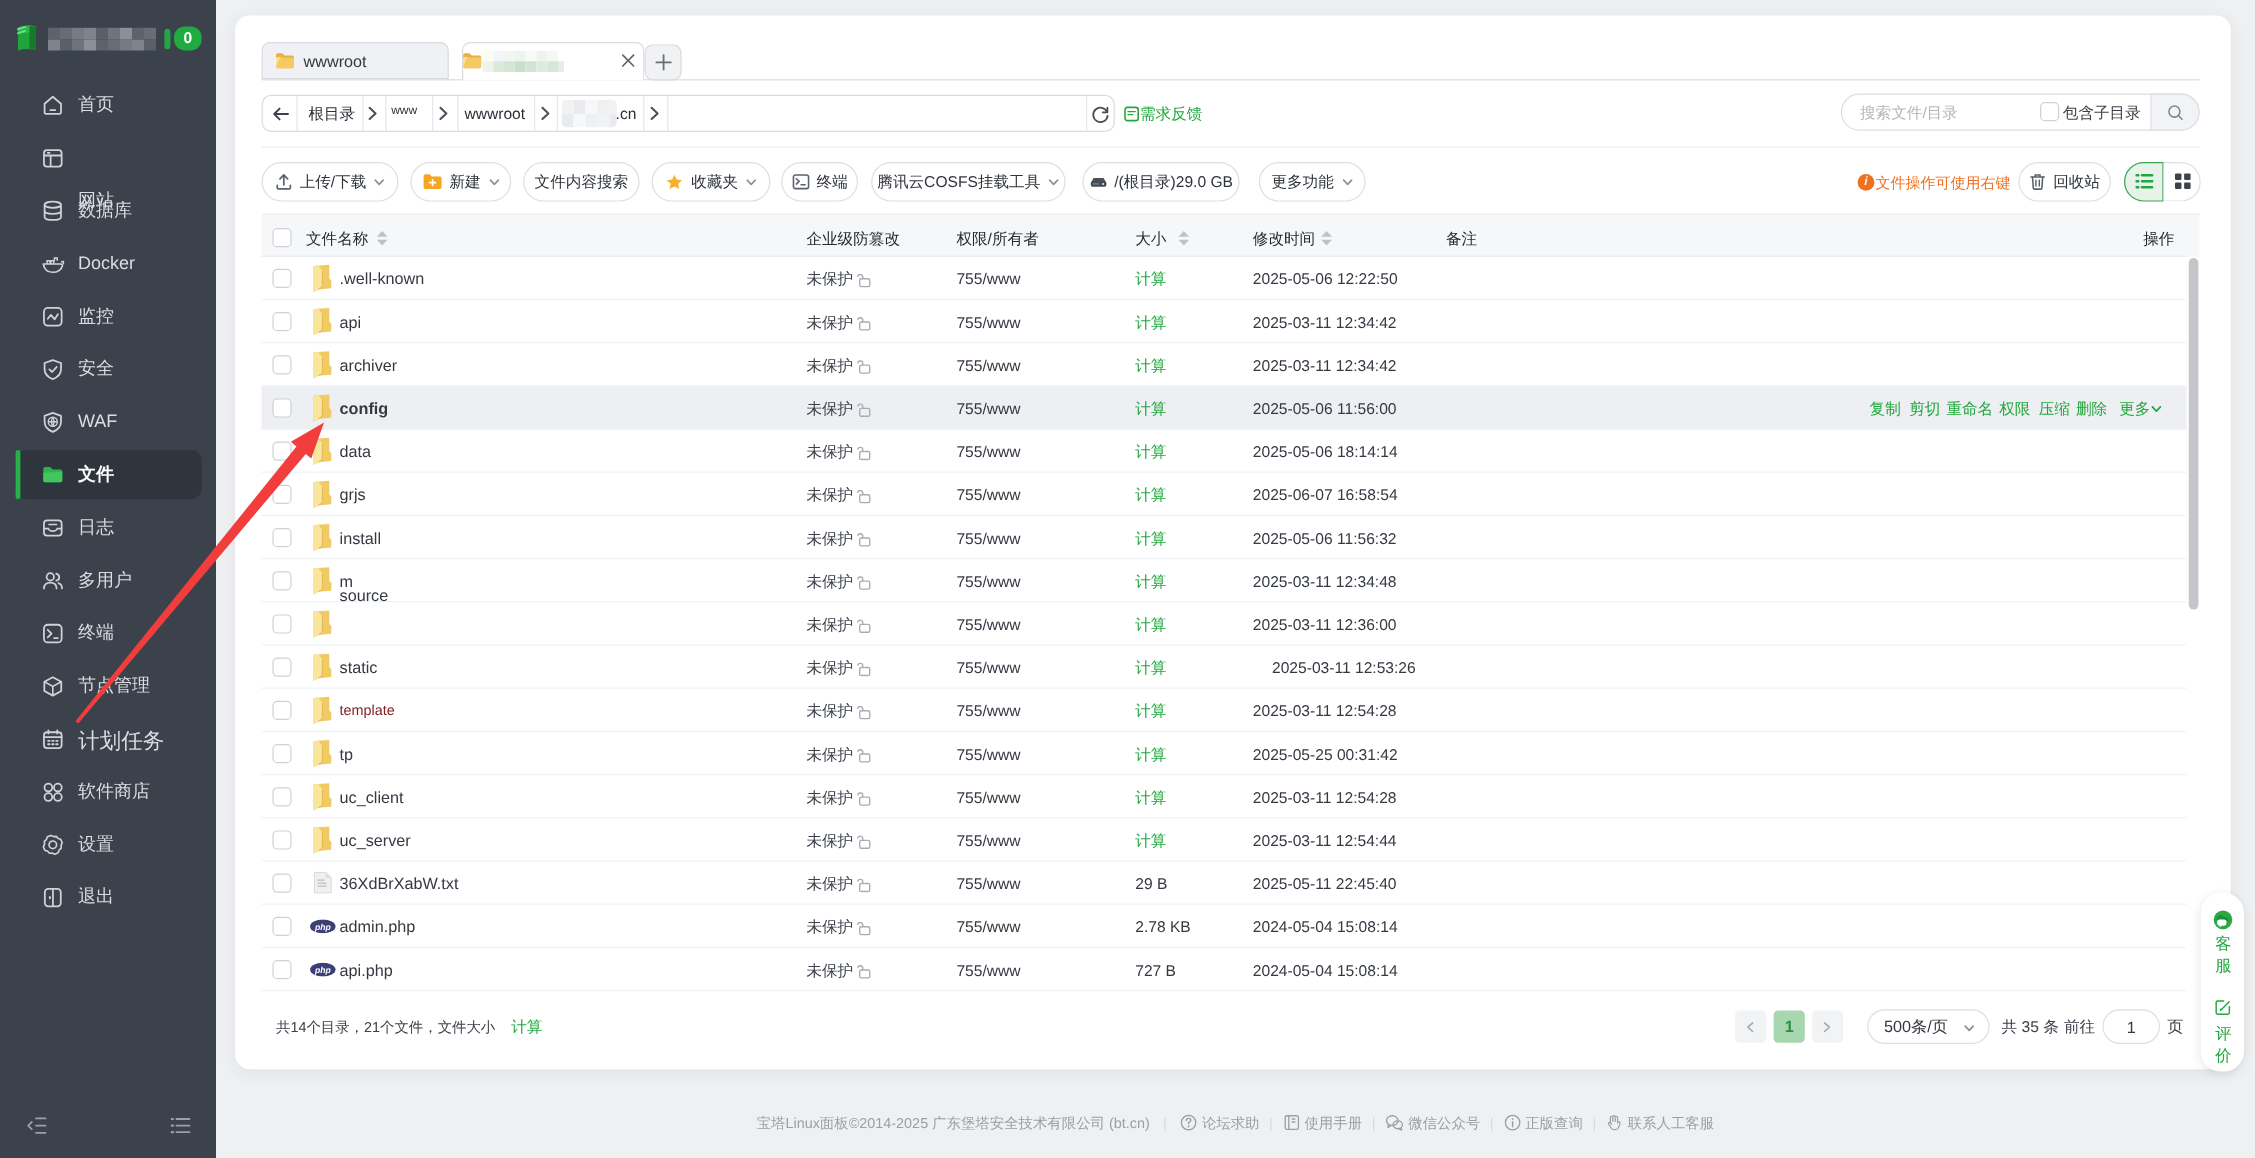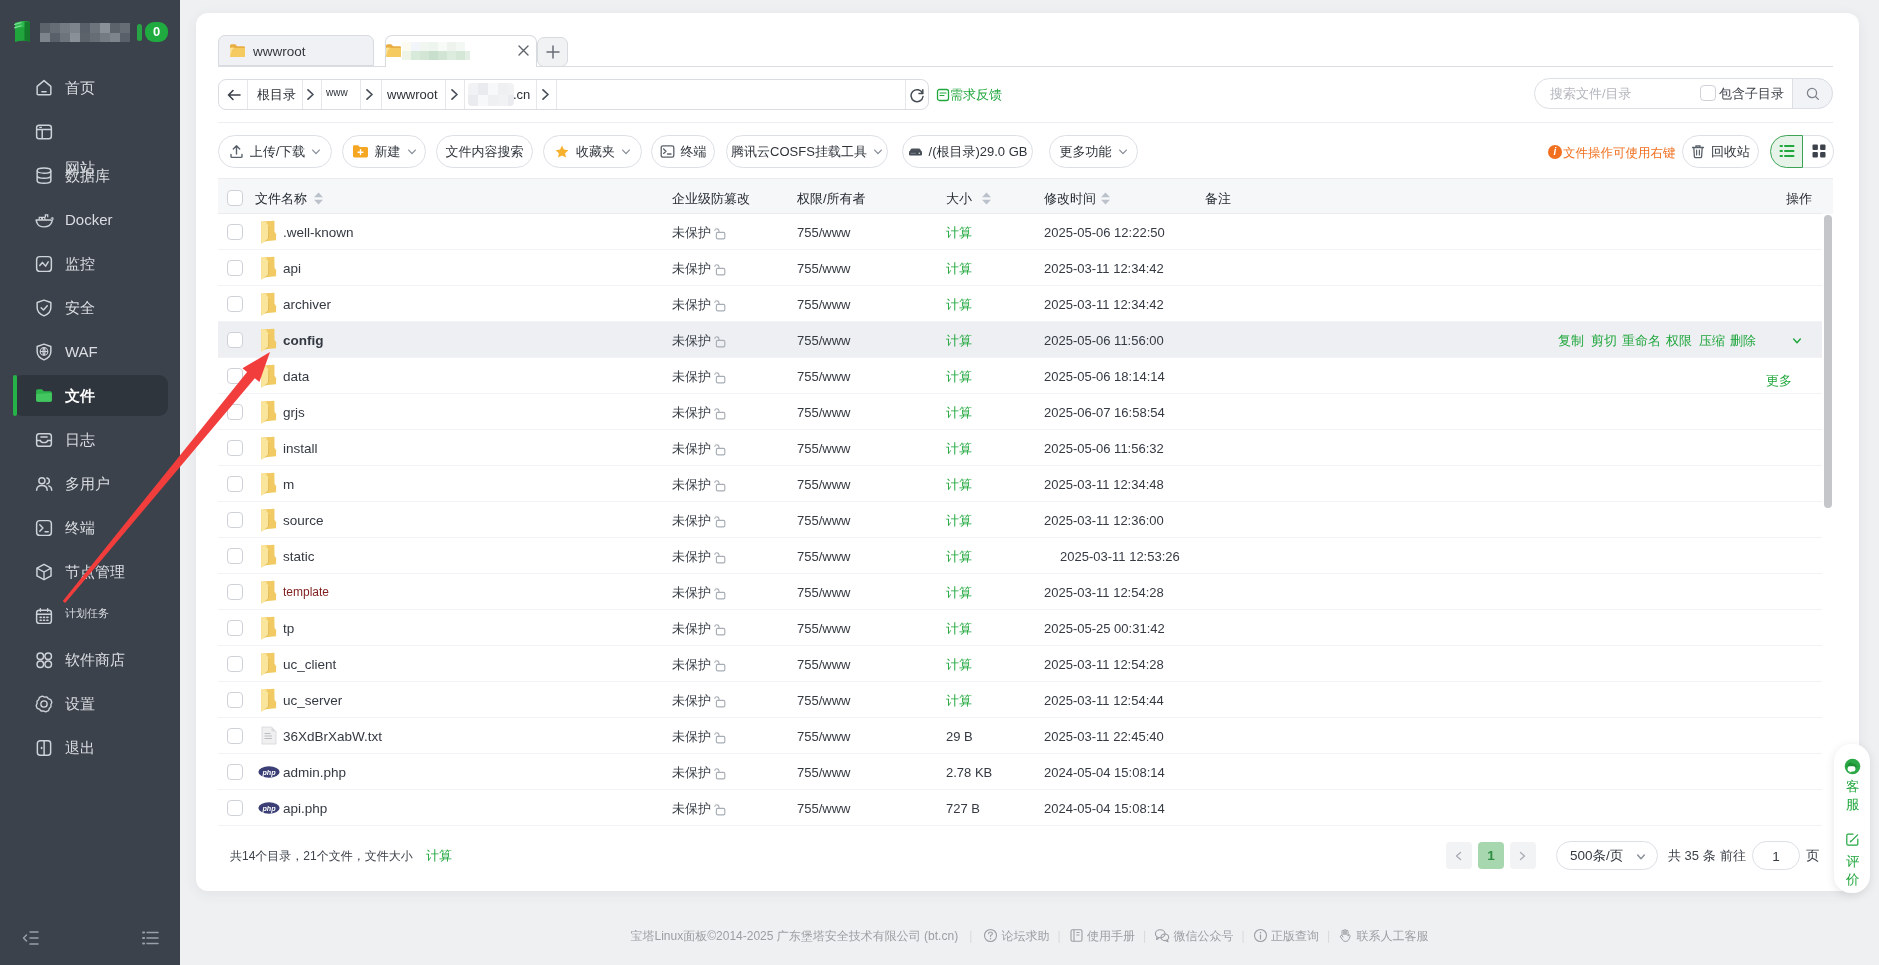--- a/index.html
+++ b/index.html
@@ -100,21 +100,21 @@
 <svg style="position:absolute;left:34px;top:562px;" width="20" height="20" viewBox="0 0 19 19" fill="none">
       <path d="M9.5 2.2 L16.2 5.8 V13.2 L9.5 16.8 L2.8 13.2 V5.8 Z" stroke="#ced3d9" stroke-width="1.4" stroke-linejoin="round"></path>
       <path d="M2.8 5.8 L9.5 9.5 L16.2 5.8 M9.5 9.5 V16.8" stroke="#ced3d9" stroke-width="1.3"></path>
     </svg>
 <div style="position:absolute;left:65px;top:564px;font-size:15px;color:#dadde2;font-weight:400;white-space:nowrap;line-height:1;">节点管理</div>
 <svg style="position:absolute;left:34px;top:606px;" width="20" height="20" viewBox="0 0 19 19" fill="none">
       <rect x="2.5" y="4" width="14" height="12.5" rx="2.5" stroke="#ced3d9" stroke-width="1.4"></rect>
       <path d="M2.5 7.8 H16.5 M6 2.5 V5 M13 2.5 V5" stroke="#ced3d9" stroke-width="1.4" stroke-linecap="round"></path>
       <path d="M5.8 10.8 H6.9 M9 10.8 H10.1 M12.2 10.8 H13.3 M5.8 13.5 H6.9 M9 13.5 H10.1 M12.2 13.5 H13.3" stroke="#ced3d9" stroke-width="1.5" stroke-linecap="round"></path>
     </svg>
-<div style="position:absolute;left:65px;top:608px;font-size:11px;color:#dadde2;font-weight:400;white-space:nowrap;line-height:1;">计划任务</div>
+<div style="position:absolute;left:65px;top:608px;font-size:18px;color:#dadde2;font-weight:400;white-space:nowrap;line-height:1;">计划任务</div>
 <svg style="position:absolute;left:34px;top:650px;" width="20" height="20" viewBox="0 0 19 19" fill="none">
       <circle cx="6" cy="6" r="3.1" stroke="#ced3d9" stroke-width="1.4"></circle>
       <circle cx="13.5" cy="6" r="3.1" stroke="#ced3d9" stroke-width="1.4"></circle>
       <circle cx="6" cy="13.5" r="3.1" stroke="#ced3d9" stroke-width="1.4"></circle>
       <circle cx="13.5" cy="13.5" r="3.1" stroke="#ced3d9" stroke-width="1.4"></circle>
     </svg>
 <div style="position:absolute;left:65px;top:652px;font-size:15px;color:#dadde2;font-weight:400;white-space:nowrap;line-height:1;">软件商店</div>
 <svg style="position:absolute;left:34px;top:694px;" width="20" height="20" viewBox="0 0 19 19" fill="none">
       <path d="M9.5 2.3 L11.3 3.2 H13.8 L15.8 5.2 V7.7 L16.7 9.5 L15.8 11.3 V13.8 L13.8 15.8 H11.3 L9.5 16.7 L7.7 15.8 H5.2 L3.2 13.8 V11.3 L2.3 9.5 L3.2 7.7 V5.2 L5.2 3.2 H7.7 Z" stroke="#ced3d9" stroke-width="1.3" stroke-linejoin="round" transform="rotate(22 9.5 9.5)"></path>
       <circle cx="9.5" cy="9.5" r="3" stroke="#ced3d9" stroke-width="1.3"></circle>
@@ -404,21 +404,21 @@
     </svg>
 <div style="position:absolute;left:797px;top:334px;font-size:13px;color:#343942;font-weight:400;white-space:nowrap;line-height:1;">755/www</div>
 <div style="position:absolute;left:946px;top:334px;font-size:13px;color:#21a73d;font-weight:400;white-space:nowrap;line-height:1;">计算</div>
 <div style="position:absolute;left:1044px;top:334px;font-size:13px;color:#343942;font-weight:400;white-space:nowrap;line-height:1;">2025-05-06 11:56:00</div>
 <div style="position:absolute;left:1558px;top:334px;font-size:13px;color:#21a73d;font-weight:400;white-space:nowrap;line-height:1;">复制</div>
 <div style="position:absolute;left:1591px;top:334px;font-size:13px;color:#21a73d;font-weight:400;white-space:nowrap;line-height:1;">剪切</div>
 <div style="position:absolute;left:1622px;top:334px;font-size:13px;color:#21a73d;font-weight:400;white-space:nowrap;line-height:1;">重命名</div>
 <div style="position:absolute;left:1666px;top:334px;font-size:13px;color:#21a73d;font-weight:400;white-space:nowrap;line-height:1;">权限</div>
 <div style="position:absolute;left:1699px;top:334px;font-size:13px;color:#21a73d;font-weight:400;white-space:nowrap;line-height:1;">压缩</div>
 <div style="position:absolute;left:1730px;top:334px;font-size:13px;color:#21a73d;font-weight:400;white-space:nowrap;line-height:1;">删除</div>
-<div style="position:absolute;left:1766px;top:334px;font-size:13px;color:#21a73d;font-weight:400;white-space:nowrap;line-height:1;margin-top:40px;">更多</div>
+<div style="position:absolute;left:1766px;top:334px;font-size:13px;color:#21a73d;font-weight:400;white-space:nowrap;line-height:1;">更多</div>
 <svg style="position:absolute;left:1792px;top:336px;" width="10" height="10" viewBox="0 0 9 9" fill="none">
       <path d="M1.5 2.8 L4.5 6 L7.5 2.8" stroke="#21a73d" stroke-width="1.3" stroke-linecap="round" stroke-linejoin="round"></path>
     </svg>
 <div class="abs" style="left:218px;top:393px;width:1604px;height:1px;background:#f1f2f5"></div>
 <div style="position:absolute;left:227px;top:368px;width:16px;height:16px;border:1px solid #ced2d8;border-radius:4px;background:#fff"></div>
 <svg style="position:absolute;left:260px;top:364px;" width="17" height="24" viewBox="0 0 17 24" fill="none">
       <path d="M1.2 1.6 L14.4 0.7 L14.5 12.1 L16.2 13.9 L16 20.2 L5.2 21.2 L1.2 23.4 Z" fill="#f1ca63"></path>
       <path d="M1.2 1.6 L5.4 1.3 L8.7 6.0 L8.5 18.9 L5.2 21.2 L1.2 23.4 Z" fill="#f9e59c"></path>
       <path d="M8.7 6.0 L8.5 18.9 L5.2 21.2" stroke="#dfb04a" stroke-width="0.7" fill="none"></path>
     </svg>
@@ -479,21 +479,21 @@
 <div style="position:absolute;left:797px;top:478px;font-size:13px;color:#343942;font-weight:400;white-space:nowrap;line-height:1;">755/www</div>
 <div style="position:absolute;left:946px;top:478px;font-size:13px;color:#21a73d;font-weight:400;white-space:nowrap;line-height:1;">计算</div>
 <div style="position:absolute;left:1044px;top:478px;font-size:13px;color:#343942;font-weight:400;white-space:nowrap;line-height:1;">2025-03-11 12:34:48</div>
 <div class="abs" style="left:218px;top:537px;width:1604px;height:1px;background:#f1f2f5"></div>
 <div style="position:absolute;left:227px;top:512px;width:16px;height:16px;border:1px solid #ced2d8;border-radius:4px;background:#fff"></div>
 <svg style="position:absolute;left:260px;top:508px;" width="17" height="24" viewBox="0 0 17 24" fill="none">
       <path d="M1.2 1.6 L14.4 0.7 L14.5 12.1 L16.2 13.9 L16 20.2 L5.2 21.2 L1.2 23.4 Z" fill="#f1ca63"></path>
       <path d="M1.2 1.6 L5.4 1.3 L8.7 6.0 L8.5 18.9 L5.2 21.2 L1.2 23.4 Z" fill="#f9e59c"></path>
       <path d="M8.7 6.0 L8.5 18.9 L5.2 21.2" stroke="#dfb04a" stroke-width="0.7" fill="none"></path>
     </svg>
-<div style="position:absolute;left:283px;top:514px;font-size:13.5px;color:#343942;font-weight:400;white-space:nowrap;line-height:1;">source</div>
+<div style="position:absolute;left:283px;top:490px;font-size:13.5px;color:#343942;font-weight:400;white-space:nowrap;line-height:1;">source</div>
 <div style="position:absolute;left:672px;top:514px;font-size:13px;color:#3c414a;font-weight:400;white-space:nowrap;line-height:1;">未保护</div>
 <svg style="position:absolute;left:713px;top:515px;" width="13" height="13" viewBox="0 0 13 13" fill="none">
       <rect x="3.4" y="5.3" width="8.4" height="6.6" rx="1.3" stroke="#a8adb5" stroke-width="1.15"></rect>
       <path d="M6 5.1 V3.9 A2.15 2.15 0 0 0 1.8 3.3" stroke="#a8adb5" stroke-width="1.15" stroke-linecap="round"></path>
     </svg>
 <div style="position:absolute;left:797px;top:514px;font-size:13px;color:#343942;font-weight:400;white-space:nowrap;line-height:1;">755/www</div>
 <div style="position:absolute;left:946px;top:514px;font-size:13px;color:#21a73d;font-weight:400;white-space:nowrap;line-height:1;">计算</div>
 <div style="position:absolute;left:1044px;top:514px;font-size:13px;color:#343942;font-weight:400;white-space:nowrap;line-height:1;">2025-03-11 12:36:00</div>
 <div class="abs" style="left:218px;top:573px;width:1604px;height:1px;background:#f1f2f5"></div>
 <div style="position:absolute;left:227px;top:548px;width:16px;height:16px;border:1px solid #ced2d8;border-radius:4px;background:#fff"></div>
@@ -583,21 +583,21 @@
       <path d="M3.5 7.5 H9.5 M3.5 10 H11 M3.5 12.5 H11" stroke="#b9bcc1" stroke-width="1"></path>
     </svg>
 <div style="position:absolute;left:283px;top:730px;font-size:13.5px;color:#343942;font-weight:400;white-space:nowrap;line-height:1;">36XdBrXabW.txt</div>
 <div style="position:absolute;left:672px;top:730px;font-size:13px;color:#3c414a;font-weight:400;white-space:nowrap;line-height:1;">未保护</div>
 <svg style="position:absolute;left:713px;top:731px;" width="13" height="13" viewBox="0 0 13 13" fill="none">
       <rect x="3.4" y="5.3" width="8.4" height="6.6" rx="1.3" stroke="#a8adb5" stroke-width="1.15"></rect>
       <path d="M6 5.1 V3.9 A2.15 2.15 0 0 0 1.8 3.3" stroke="#a8adb5" stroke-width="1.15" stroke-linecap="round"></path>
     </svg>
 <div style="position:absolute;left:797px;top:730px;font-size:13px;color:#343942;font-weight:400;white-space:nowrap;line-height:1;">755/www</div>
 <div style="position:absolute;left:946px;top:730px;font-size:13px;color:#343942;font-weight:400;white-space:nowrap;line-height:1;">29 B</div>
-<div style="position:absolute;left:1044px;top:730px;font-size:13px;color:#343942;font-weight:400;white-space:nowrap;line-height:1;">2025-03-11 22:45:40</div>
+<div style="position:absolute;left:1044px;top:730px;font-size:13px;color:#343942;font-weight:400;white-space:nowrap;line-height:1;">2025-05-11 22:45:40</div>
 <div class="abs" style="left:218px;top:789px;width:1604px;height:1px;background:#f1f2f5"></div>
 <div style="position:absolute;left:227px;top:764px;width:16px;height:16px;border:1px solid #ced2d8;border-radius:4px;background:#fff"></div>
 <svg style="position:absolute;left:258px;top:766px;" width="22" height="12" viewBox="0 0 22 12" fill="none">
       <ellipse cx="11" cy="6" rx="10.6" ry="5.7" fill="#3b3f75"></ellipse>
       <text x="11" y="8.6" font-family="Liberation Sans,sans-serif" font-size="7.2" font-style="italic" font-weight="bold" fill="#fff" text-anchor="middle">php</text>
     </svg>
 <div style="position:absolute;left:283px;top:766px;font-size:13.5px;color:#343942;font-weight:400;white-space:nowrap;line-height:1;">admin.php</div>
 <div style="position:absolute;left:672px;top:766px;font-size:13px;color:#3c414a;font-weight:400;white-space:nowrap;line-height:1;">未保护</div>
 <svg style="position:absolute;left:713px;top:767px;" width="13" height="13" viewBox="0 0 13 13" fill="none">
       <rect x="3.4" y="5.3" width="8.4" height="6.6" rx="1.3" stroke="#a8adb5" stroke-width="1.15"></rect>

